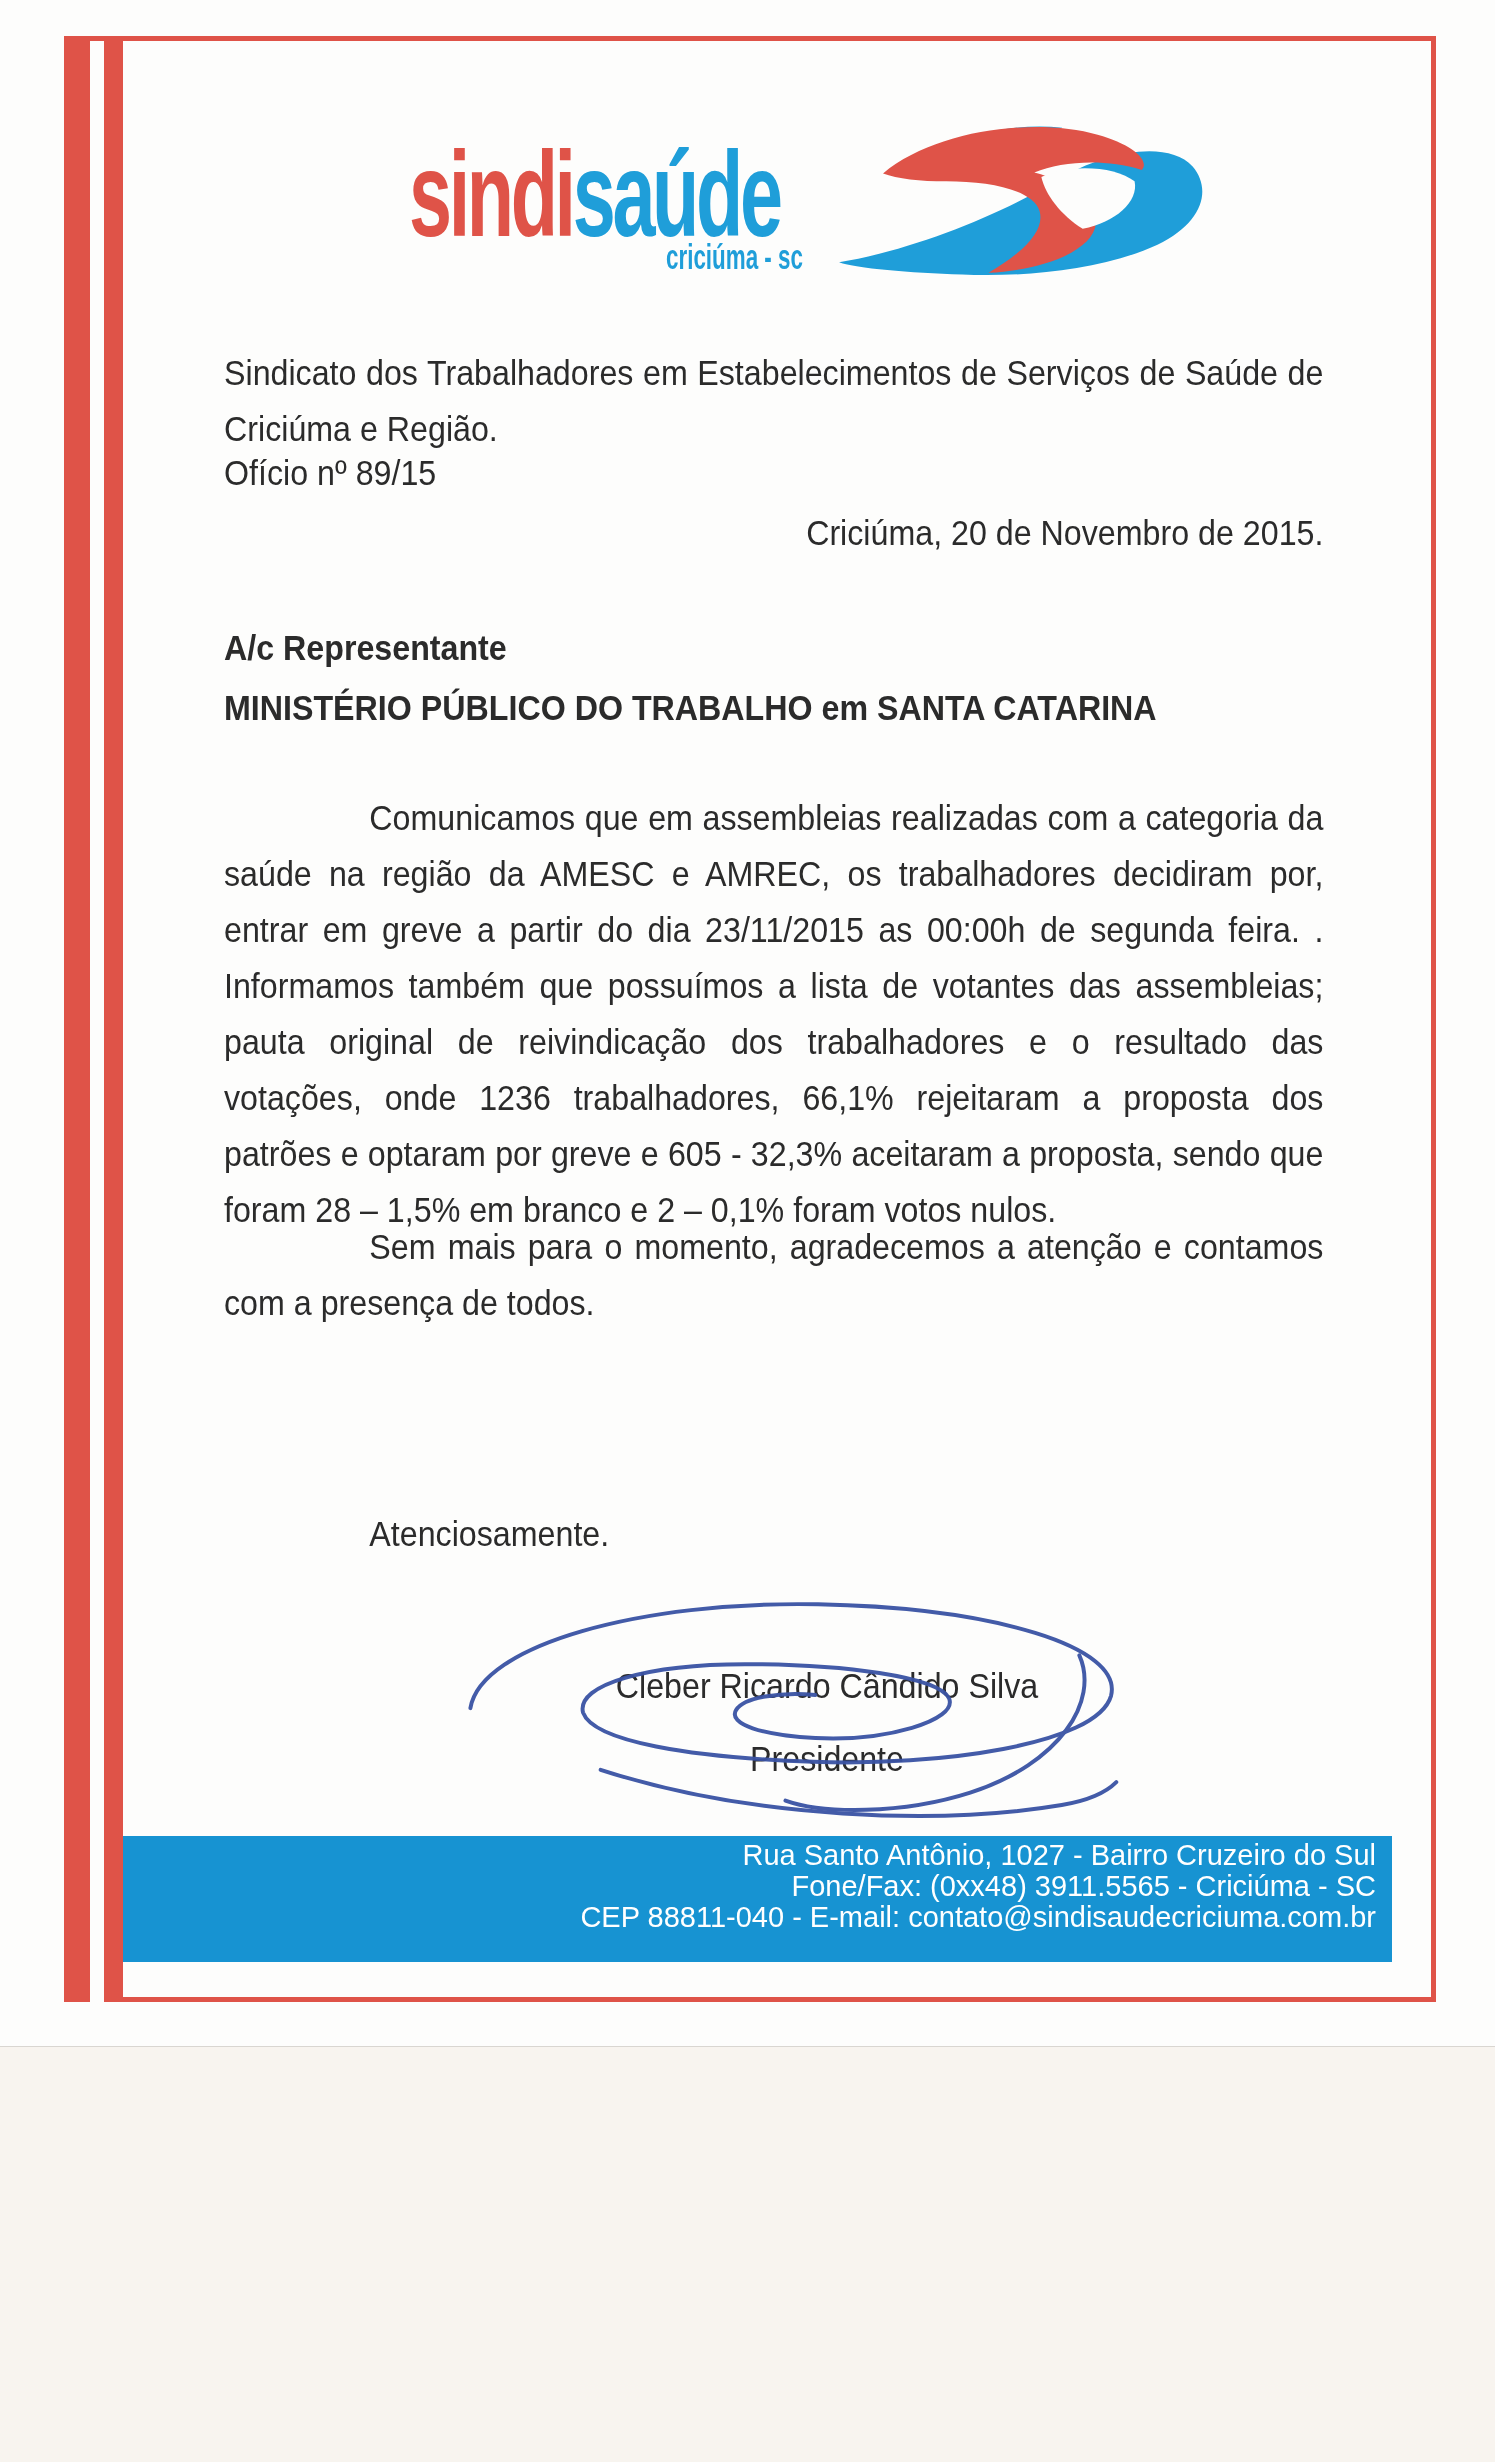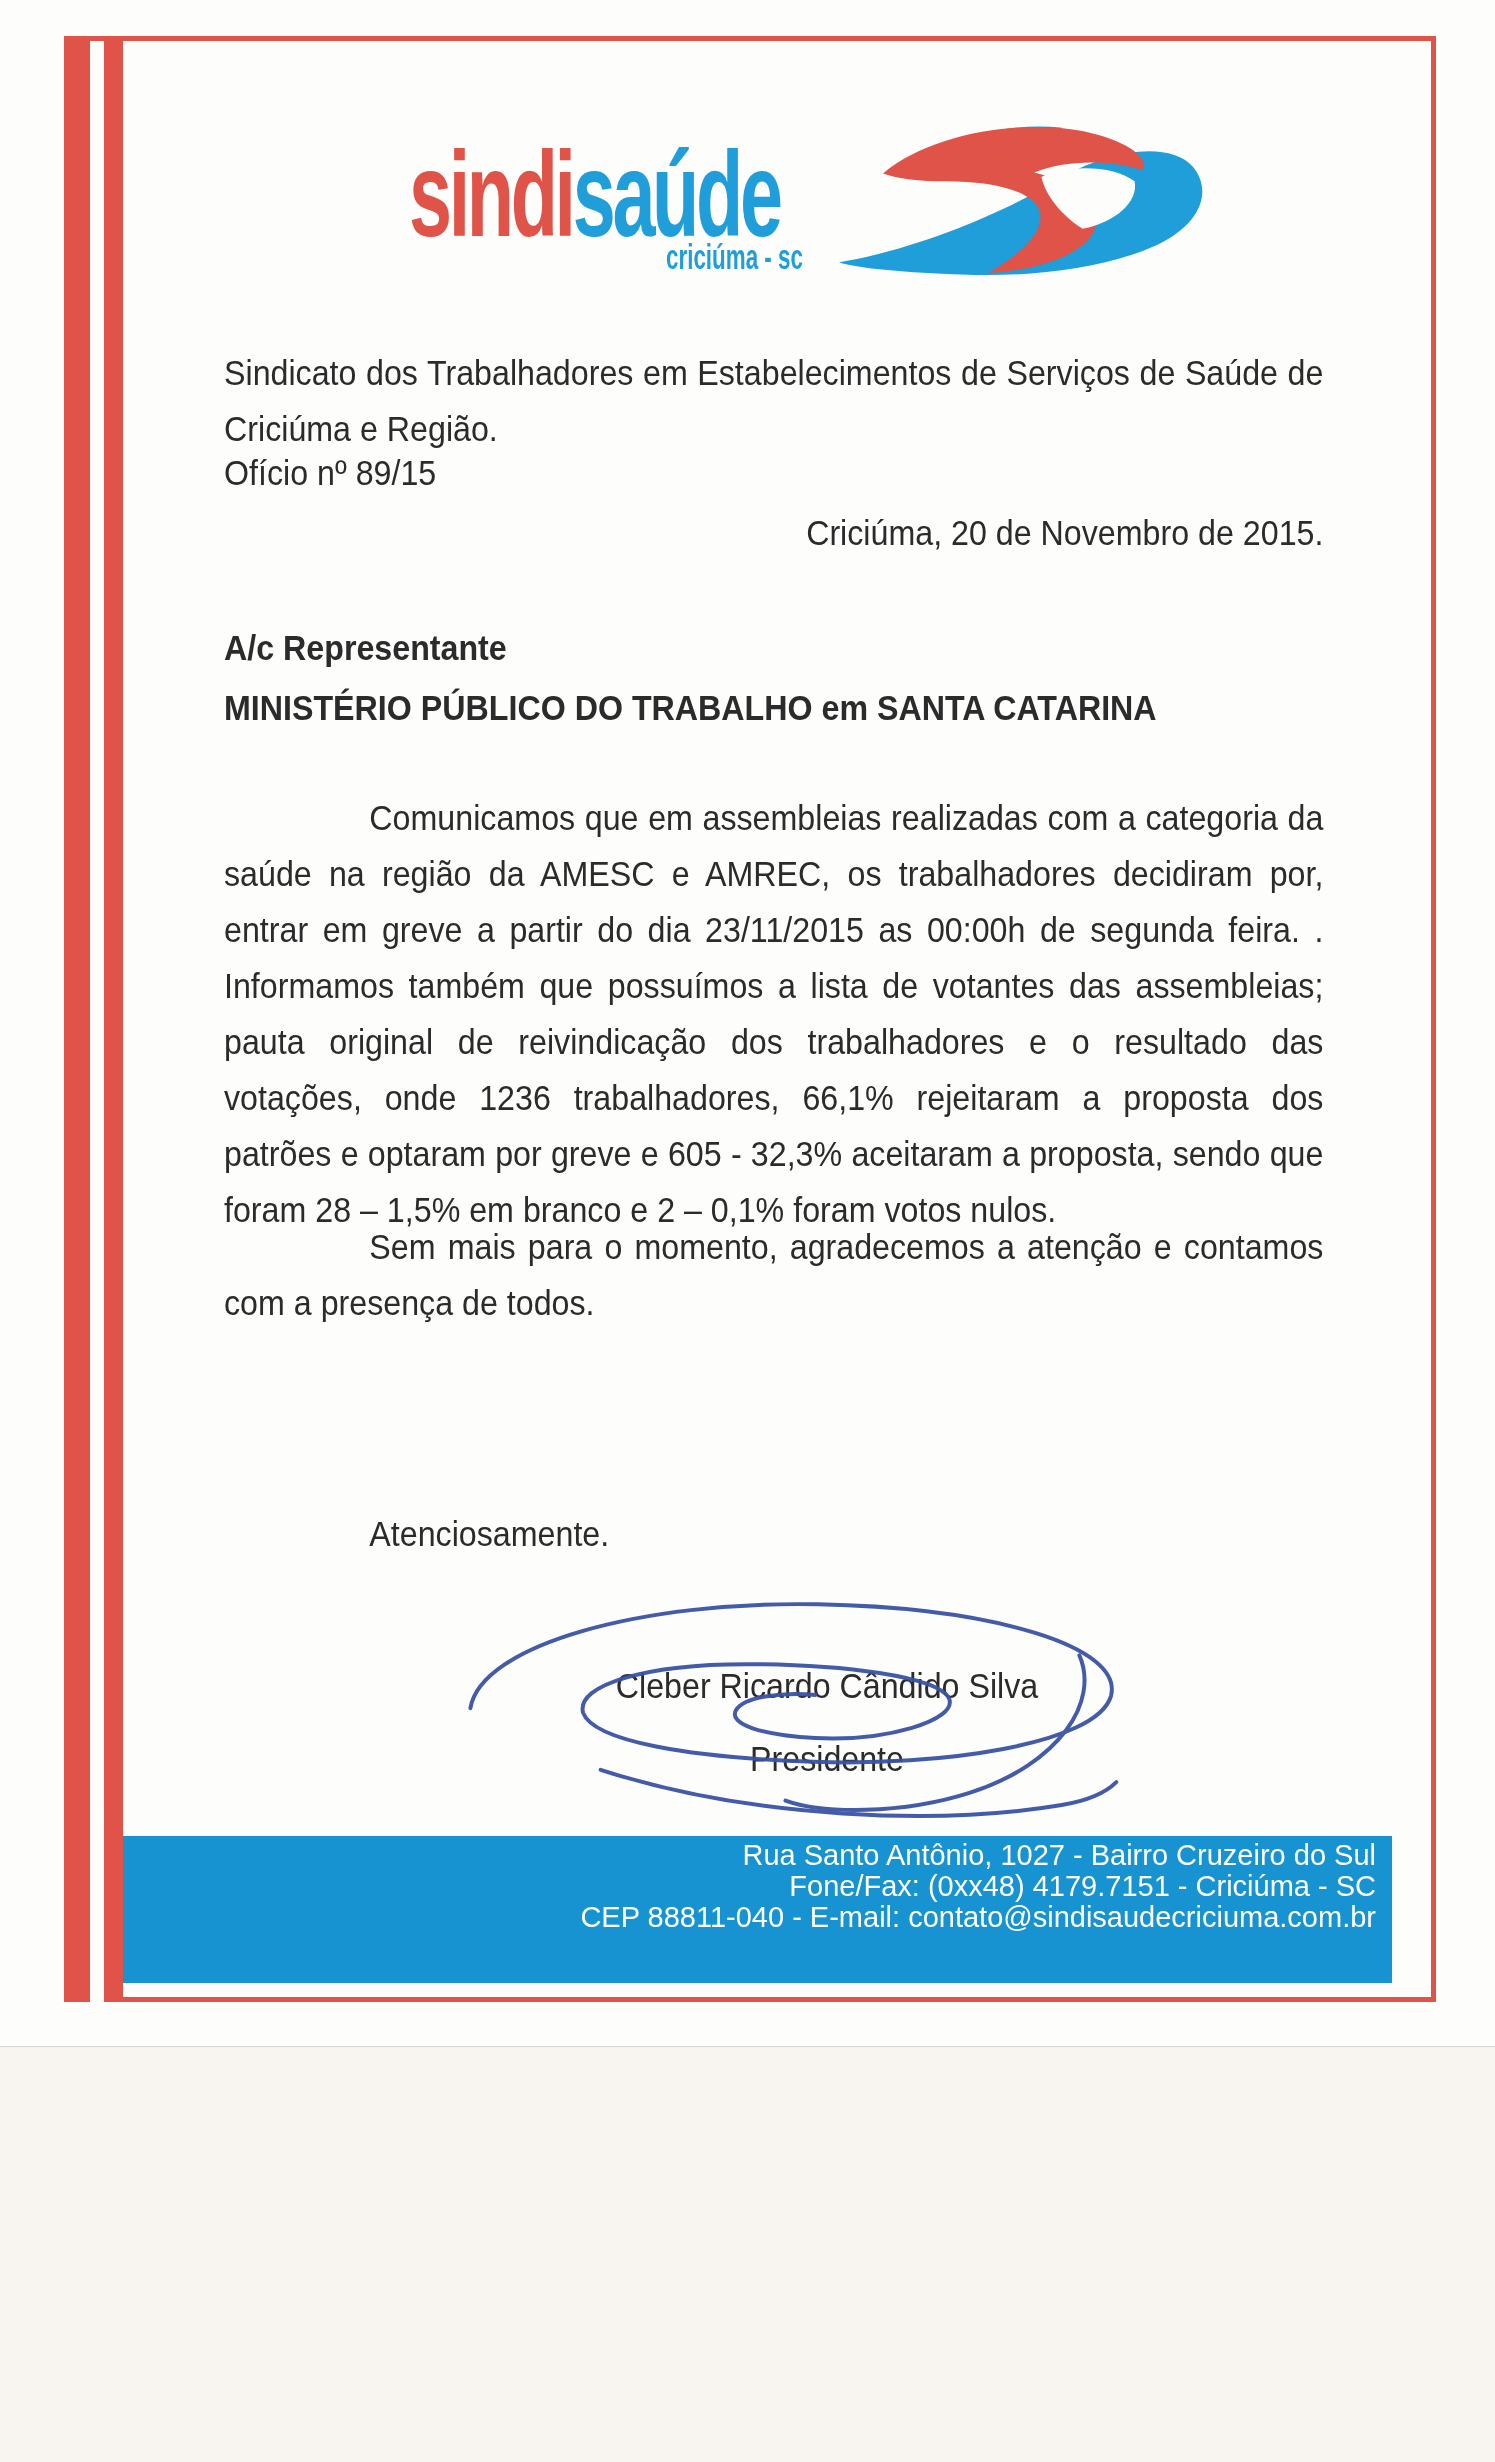--- a/index.html
+++ b/index.html
@@ -80,21 +80,21 @@
   }
   .sig-title{
     position:absolute;left:519px;top:1738px;width:616px;
     font-size:35px;line-height:42px;text-align:center;
     transform:scaleX(0.92);transform-origin:center top;z-index:1;
   }
   .sig-scribble{position:absolute;left:444px;top:1592px;width:704px;height:242px;z-index:2;}
 
   
   .footer-bar{
-    position:absolute;left:123px;top:1836px;width:1269px;height:147px;
+    position:absolute;left:123px;top:1836px;width:1269px;height:126px;
     background:var(--blue-bar);
     color:#ffffff;text-align:right;
     padding:4.4px 16px 0 0;
     font-size:29px;line-height:31px;
   }
 </style>
 </head>
 <body>
 
 <div class="scan">
@@ -142,18 +142,18 @@
 
     <path d="M30,132 C42,60 225,10 425,14 C625,18 772,62 758,118 C742,174 560,198 420,193 C280,188 170,170 158,137 C150,105 232,82 342,82 C452,82 562,96 574,121 C584,146 502,170 422,166 C362,163 322,150 332,134 C340,120 382,113 422,117"></path>
 
     <path d="M722,72 C745,124 700,195 598,228 C520,253 430,252 388,237"></path>
 
     <path d="M178,202 C350,258 565,265 702,242 C732,237 752,228 764,216"></path>
   </svg>
 
   <div class="footer-bar">
     <div>Rua Santo Antônio, 1027 - Bairro Cruzeiro do Sul</div>
-    <div>Fone/Fax: (0xx48) 4179.7151 - Criciúma - SC</div>
+    <div>Fone/Fax: (0xx48) 3911.5565 - Criciúma - SC</div>
     <div>CEP 88811-040 - E-mail: contato@sindisaudecriciuma.com.br</div>
   </div>
 
 </div>
 
 
 </body></html>

